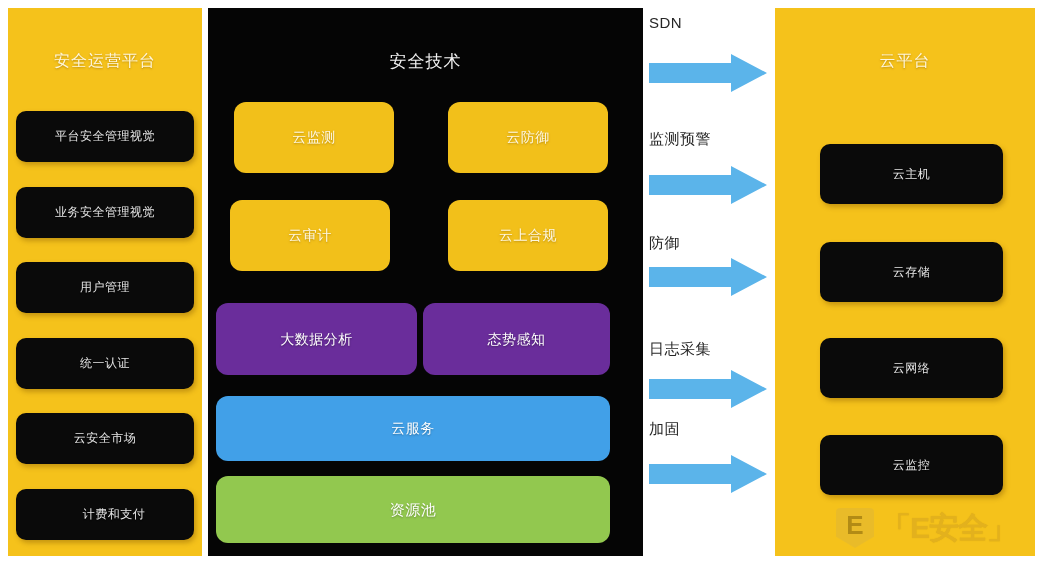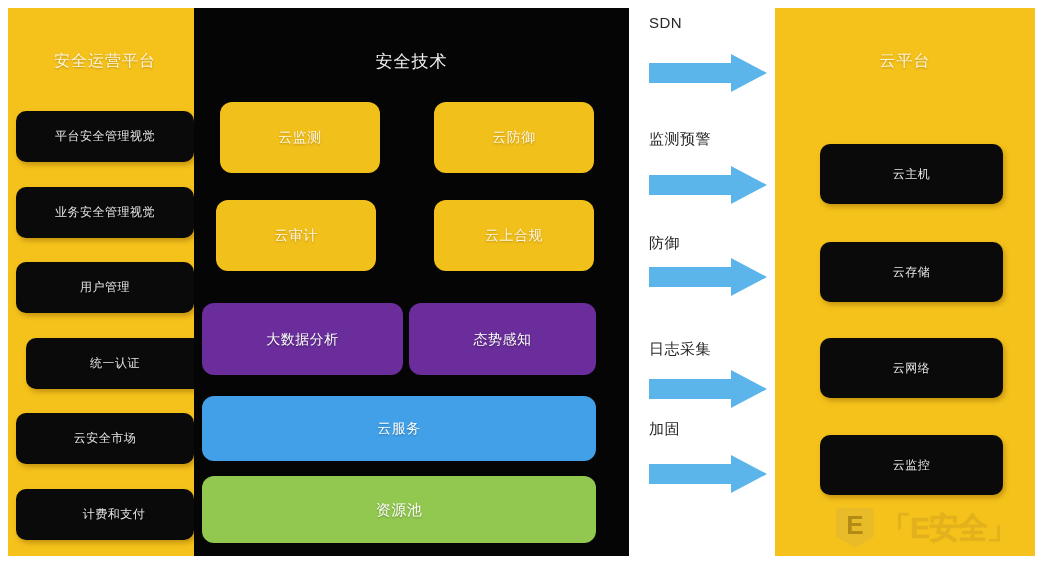--- a/index.html
+++ b/index.html
@@ -30,21 +30,21 @@
     background: #050505;
   }
 
   #panel-left {
     left: 8px;
     top: 8px;
     width: 194px;
     height: 548px;
   }
   #panel-center {
-    left: 194px;
+    left: 208px;
     top: 8px;
     width: 435px;
     height: 548px;
     padding-left: 13px;
   }
   #panel-right {
     left: 775px;
     top: 8px;
     width: 260px;
     height: 548px;
@@ -194,21 +194,21 @@
     </div>
 
     <div class="chip chip-dark" style="left:8px; top:179px; width:178px; height:51px;">
       <span>业务安全管理视觉</span>
     </div>
 
     <div class="chip chip-dark" style="left:8px; top:254px; width:178px; height:51px;">
       <span>用户管理</span>
     </div>
 
-    <div class="chip chip-dark" style="left:18px; top:330px; width:178px; height:51px;">
+    <div class="chip chip-dark" style="left:8px; top:330px; width:178px; height:51px;">
       <span>统一认证</span>
     </div>
 
     <div class="chip chip-dark" style="left:8px; top:405px; width:178px; height:51px;">
       <span>云安全市场</span>
     </div>
 
     <div class="chip chip-dark" style="left:8px; top:481px; width:178px; height:51px;padding-left:18px;">
       <span>计费和支付</span>
     </div>

